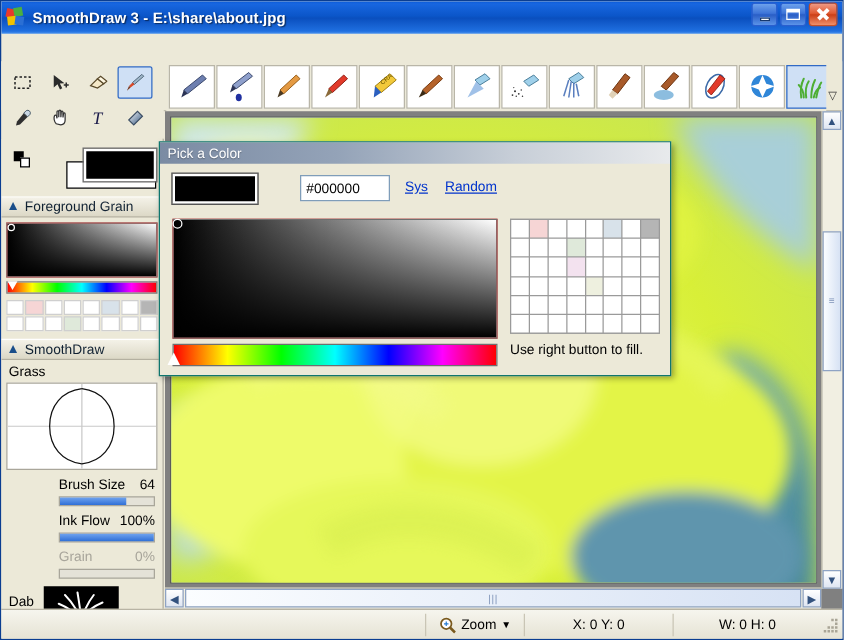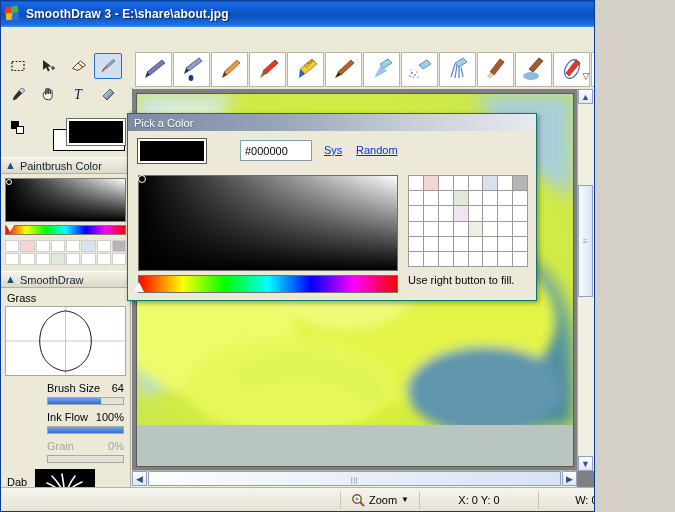--- a/index.html
+++ b/index.html
@@ -5,21 +5,21 @@
   * { box-sizing: border-box; margin: 0; padding: 0; }
   html, body {
     width: 675px; height: 512px;
     font-family: "Liberation Sans", sans-serif;
     font-size: 11px;
     overflow: hidden;
     background: #d4d0c8;
   }
   #app {
     position: relative;
-    width: 595px; height: 512px;
+    width: 675px; height: 512px;
     background: #ece9d8;
     border: 1px solid #0a3d91;
     overflow: hidden;
   }
 
   
   #titlebar {
     position: absolute; top: 0; left: 0; width: 673px; height: 26px;
     background: linear-gradient(to bottom,#0a5ad8 0%,#1866e0 8%,#0b56c9 45%,#0a4fbe 52%,#1f6fe0 92%,#4b93ef 100%);
     display: flex; align-items: center;
@@ -437,21 +437,21 @@
       <div id="swap-icon">
           <span class="s1"></span>
           <span class="s2"></span>
         </div>
       <div id="bg-swatch" style="background: rgb(255, 255, 255);"></div>
       <div id="fg-swatch" style="background: rgb(0, 0, 0);"></div>
     </div>
 
     <div class="section-hdr">
       <span class="chev">▲</span>
-      <span>Paintbrush Color</span>
+      <span>Foreground Grain</span>
     </div>
 
     <div id="sv-box">
       <span class="pick"></span>
     </div>
     <div id="hue-bar">
       <span class="mark"></span>
     </div>
     <div class="mini-pal" id="mini-pal">
         <div style="background: rgb(255, 255, 255);"></div>

